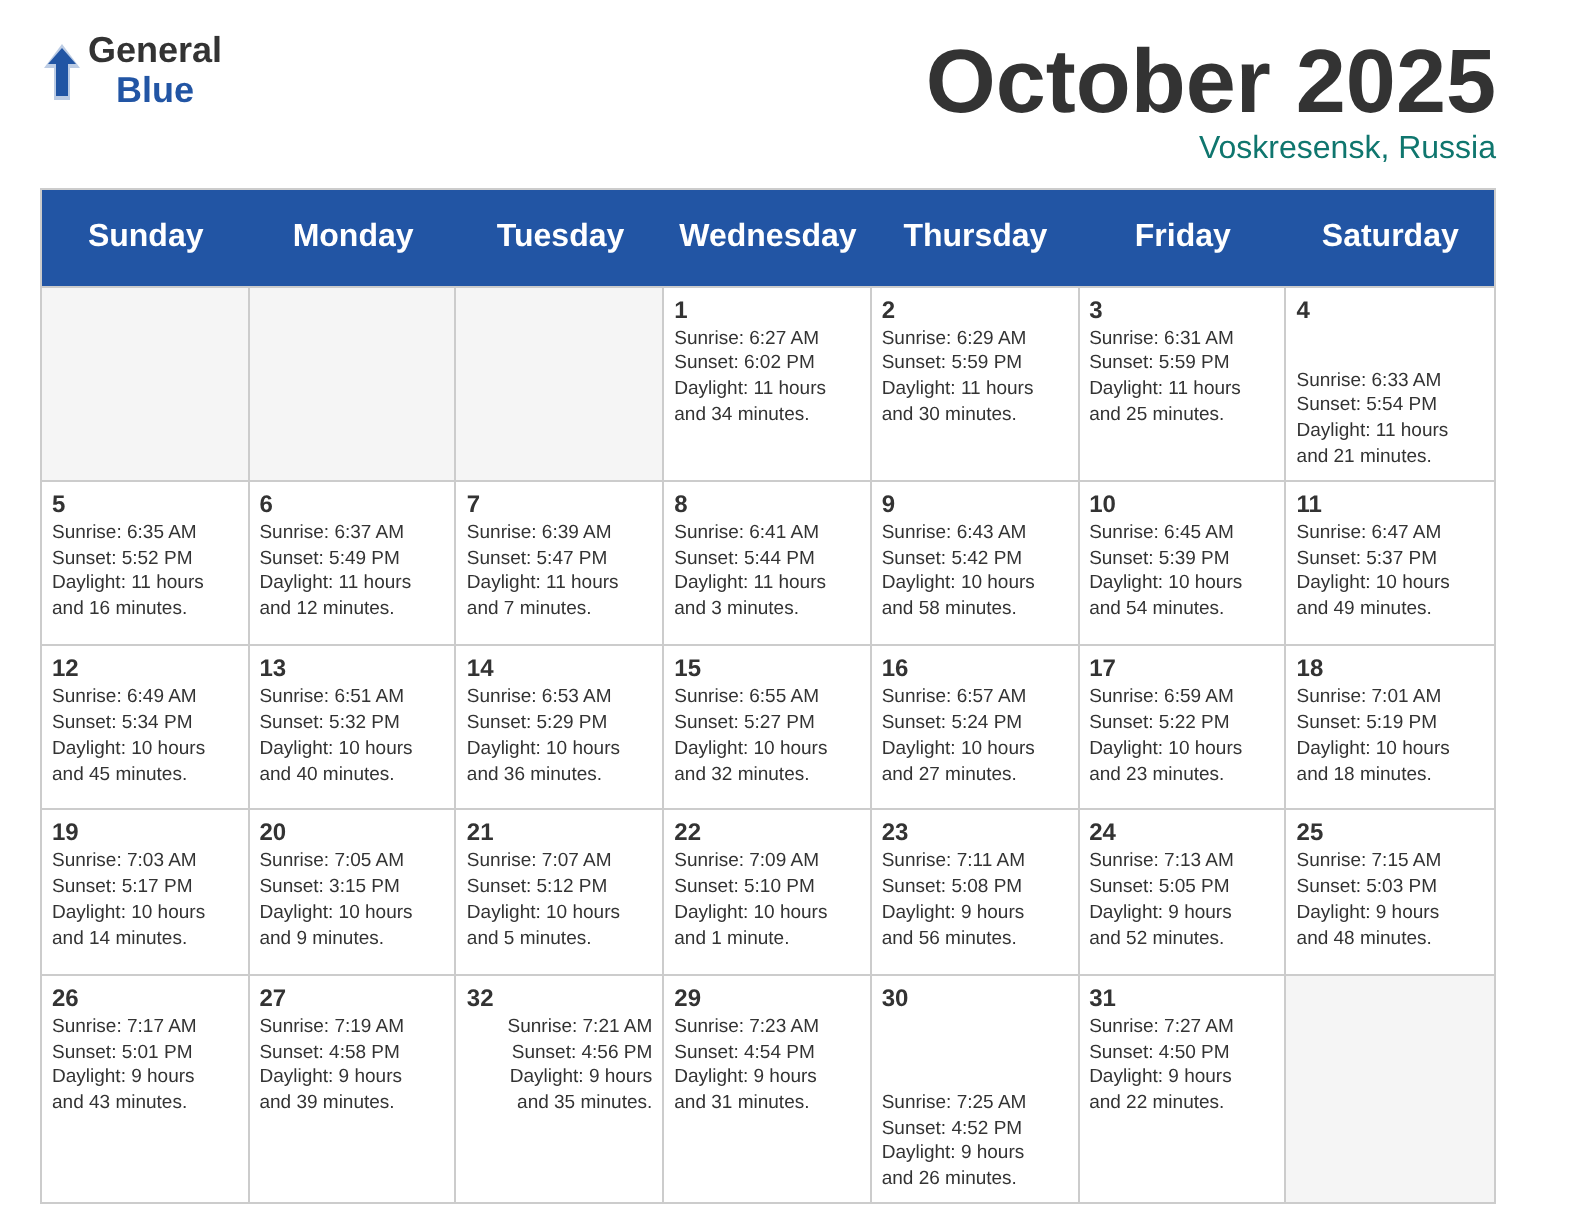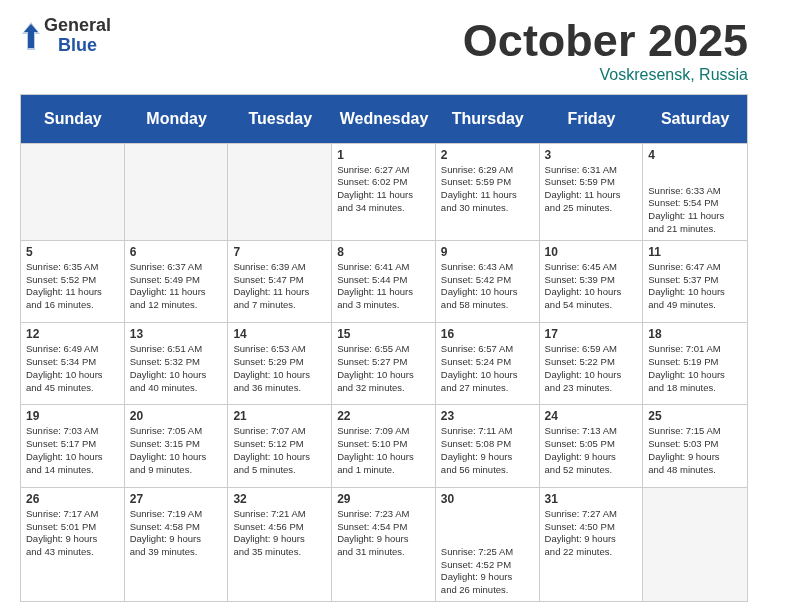--- a/index.html
+++ b/index.html
@@ -340,21 +340,21 @@
           </div>
           <div class="cal-cell">
             <span class="day-number">27</span>
             <div class="cell-text" style="white-space: pre-line;">Sunrise: 7:19 AM
 Sunset: 4:58 PM
 Daylight: 9 hours
 and 39 minutes.</div>
           </div>
           <div class="cal-cell">
             <span class="day-number">32</span>
-            <div class="cell-text" style="white-space: pre-line;">Sunrise: 7:21 AM
+            <div class="cell-text" style="white-space: pre-line; text-align: right;">Sunrise: 7:21 AM
 Sunset: 4:56 PM
 Daylight: 9 hours
 and 35 minutes.</div>
           </div>
           <div class="cal-cell">
             <span class="day-number">29</span>
             <div class="cell-text" style="white-space: pre-line;">Sunrise: 7:23 AM
 Sunset: 4:54 PM
 Daylight: 9 hours
 and 31 minutes.</div>

